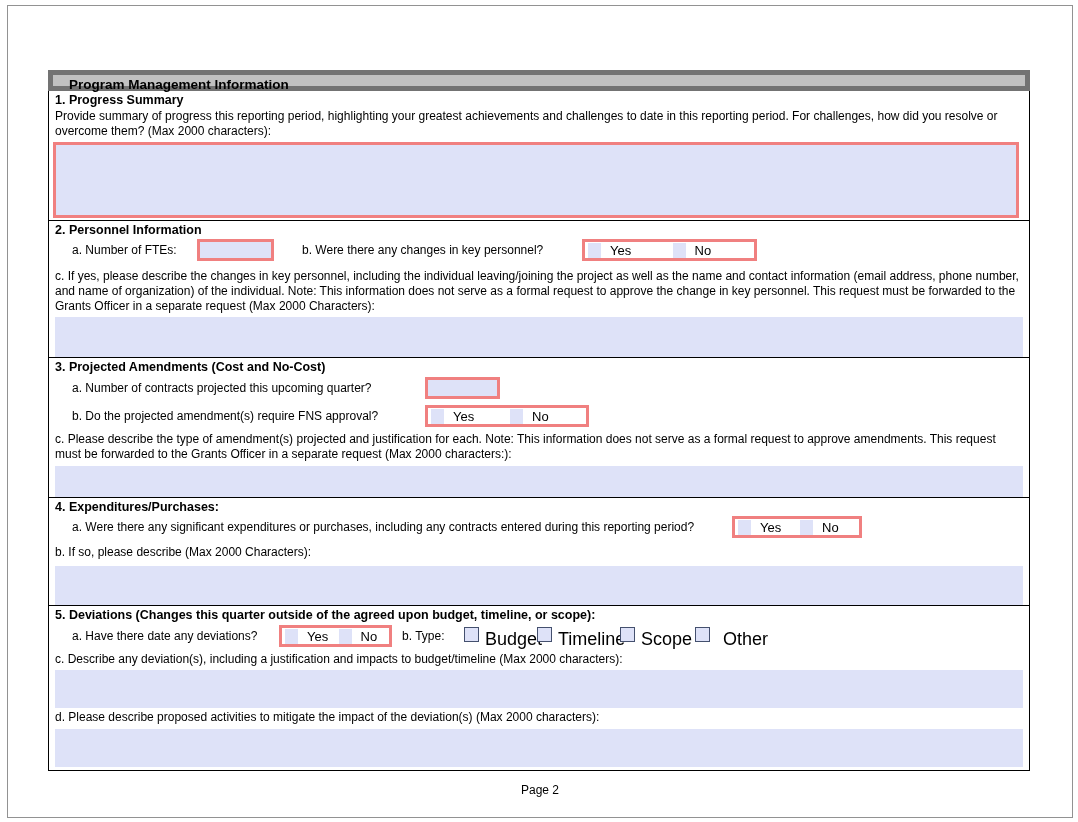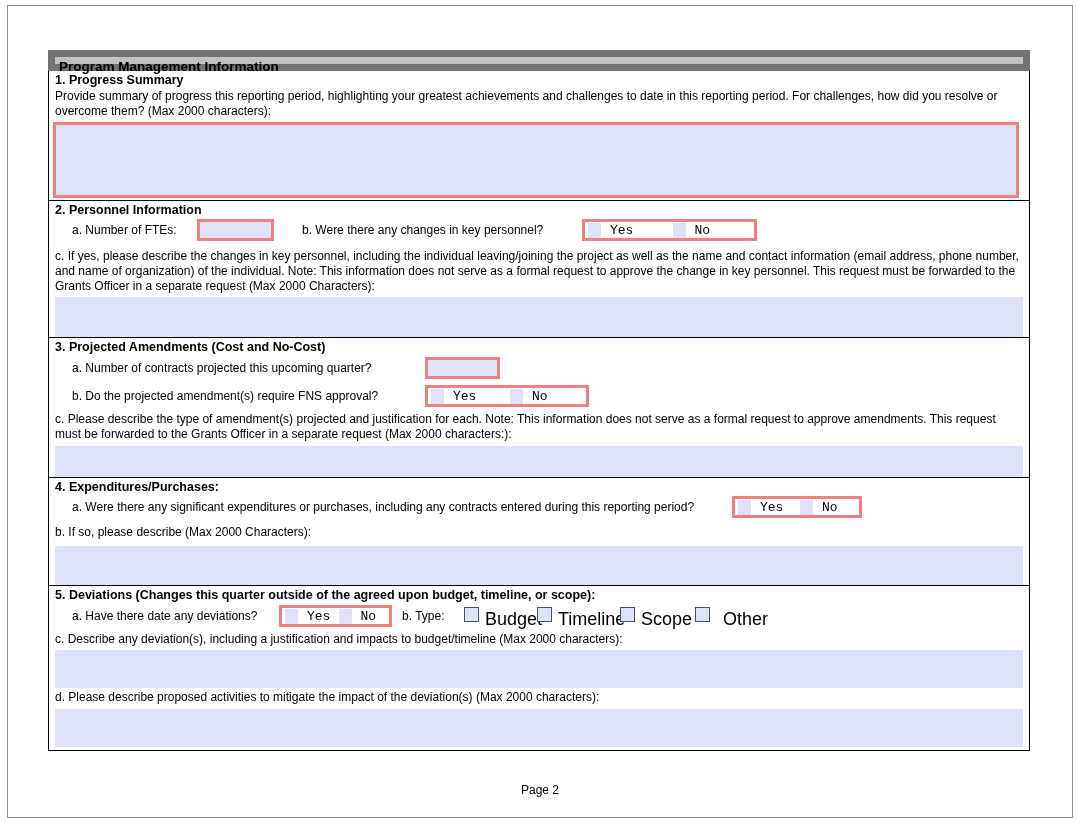--- a/index.html
+++ b/index.html
@@ -1,39 +1,39 @@
 <!DOCTYPE html>
 <html><head>
 <meta charset="utf-8">
 <style>
   * { margin:0; padding:0; box-sizing:border-box; }
   html,body { width:1078px; height:822px; background:#ffffff; font-family:"Liberation Sans","DejaVu Sans",sans-serif; color:#000; }
   .page-frame { position:absolute; left:7px; top:5px; width:1066px; height:813px; border:1px solid #929292; background:#fff; }
 
   .form { position:absolute; left:48px; top:50px; width:982px; }
-  .header-bar { background:#c1c1c1; border:7px solid #737373; height:21px; line-height:19px; font-weight:bold; font-size:13.5px; padding-left:4px; }
+  .header-bar { background:#c1c1c1; border:5px solid #737373; height:21px; line-height:19px; font-weight:bold; font-size:13.5px; padding-left:16px;margin-top:20px; }
   .form-body { border:1px solid #000; border-top:none; background:#fff; }
   .section { position:relative; padding:0 8px 0 6px; overflow:hidden; }
   .section + .section { border-top:1px solid #000; }
   .sec-1 { height:129px; } .sec-2 { height:137px; } .sec-3 { height:140px; } .sec-4 { height:108px; } .sec-5 { height:165px; }
 
   .sec-title { font-weight:bold; font-size:12.5px; margin-top:2px; }
   .sec-text  { font-size:12px; line-height:15px; margin-top:2px; max-width:966px; }
   .row { position:relative; font-size:12px;margin-left:17px; }
   .row-label { position:absolute; top:4px; white-space:nowrap; }
 
   .ta-plain { display:block; width:968px; background:#dee2f8; border:none; resize:none; font-family:"Liberation Sans","DejaVu Sans",sans-serif; font-size:12px; }
   .ta-red { display:block; width:966px; height:76px; background:#dee2f8; border:3px solid #f08080; resize:none; margin-top:3px; margin-left:-2px; font-family:"Liberation Sans","DejaVu Sans",sans-serif; font-size:12px; }
 
   .input-red { position:absolute; top:0; background:#dee2f8; border:3px solid #f08080; height:22px; font-family:"Liberation Sans","DejaVu Sans",sans-serif; font-size:12px; padding:0 2px; }
 
   .yesno { position:absolute; top:0; height:22px; border:3px solid #f08080; background:#fff; display:flex; align-items:stretch; }
   .yn-half { flex:1; display:flex; align-items:center; }
   .yn-box { width:13px; height:15px; background:#dee2f8; margin-left:3px; flex:none; }
-  .yn-label { font-size:13px; margin-left:9px; white-space:nowrap;font-family:Liberation Mono, monospace; }
+  .yn-label { font-size:13px; margin-left:9px; white-space:nowrap; }
 
   .type-cb { position:absolute; top:2px; width:15px; height:15px; background:#dee2f8; border:1px solid #44506e; }
   .type-label { position:absolute; top:4px; font-size:18px; white-space:nowrap; }
 
   .footer { position:absolute; left:1px; top:783px; width:1078px; text-align:center; font-size:12px; }
 </style>
 </head>
 <body>
 
 <div class="page-frame"></div>

